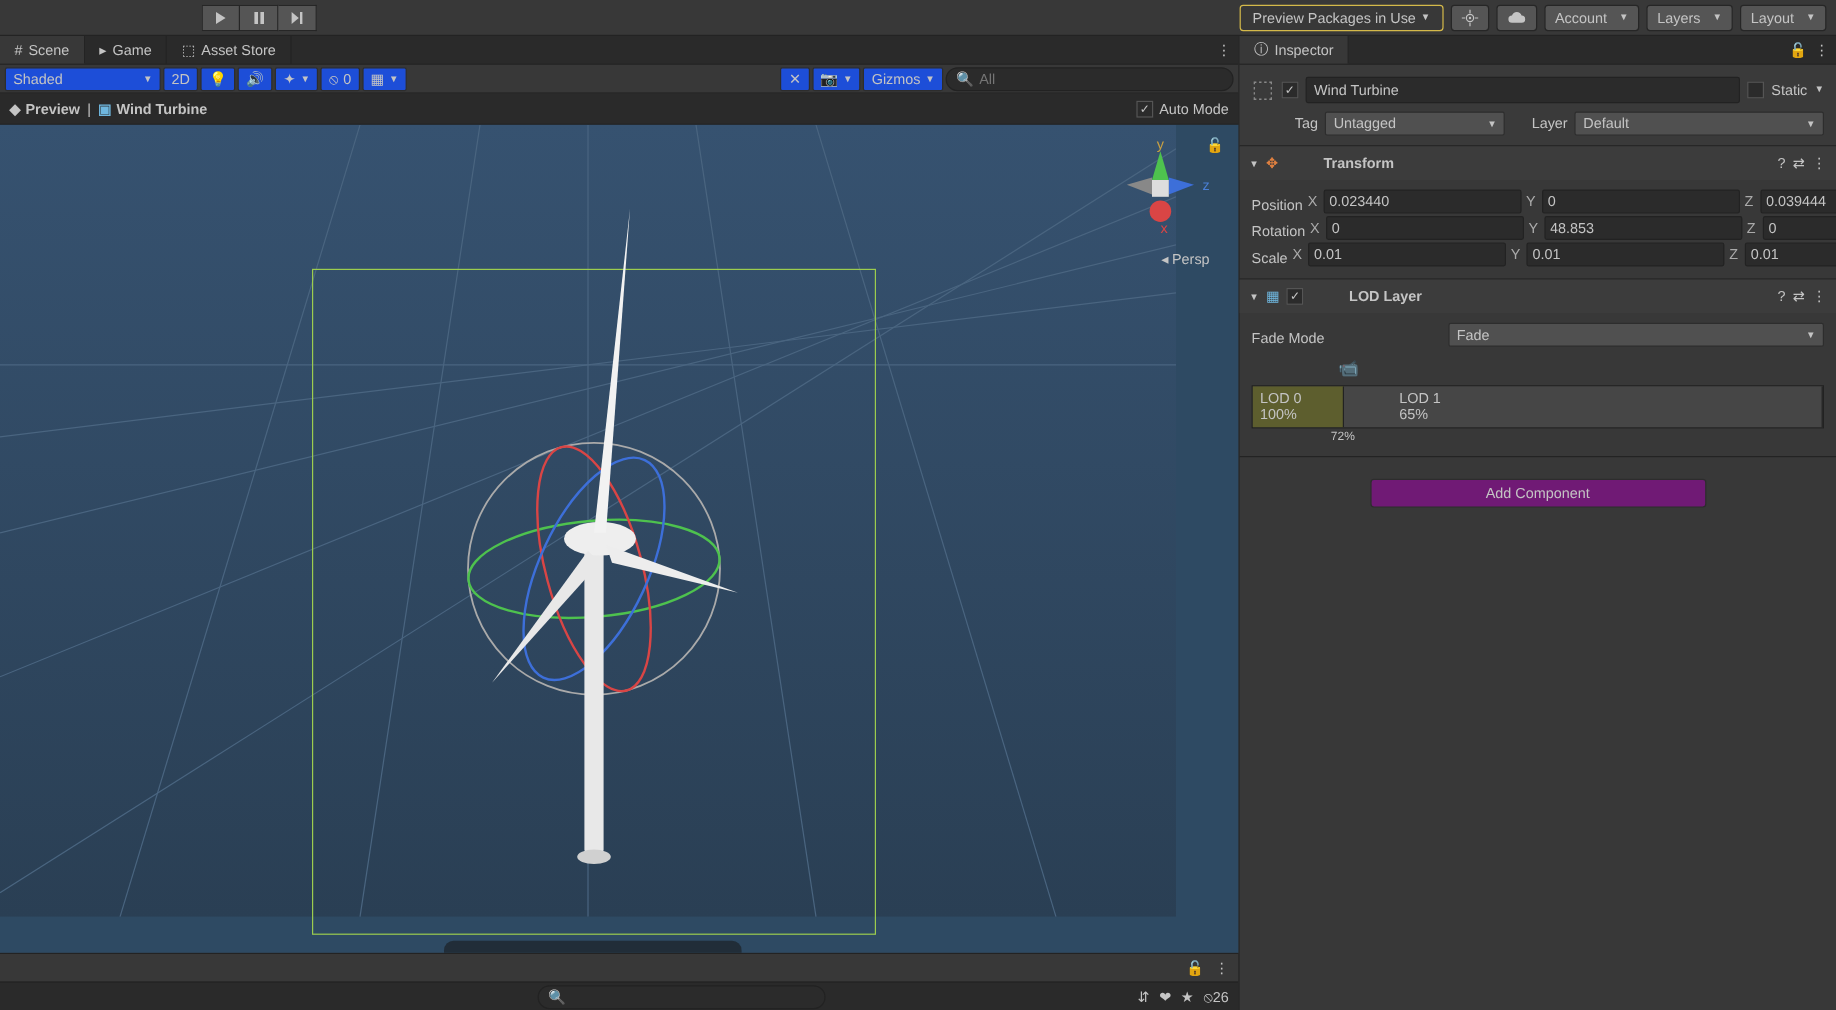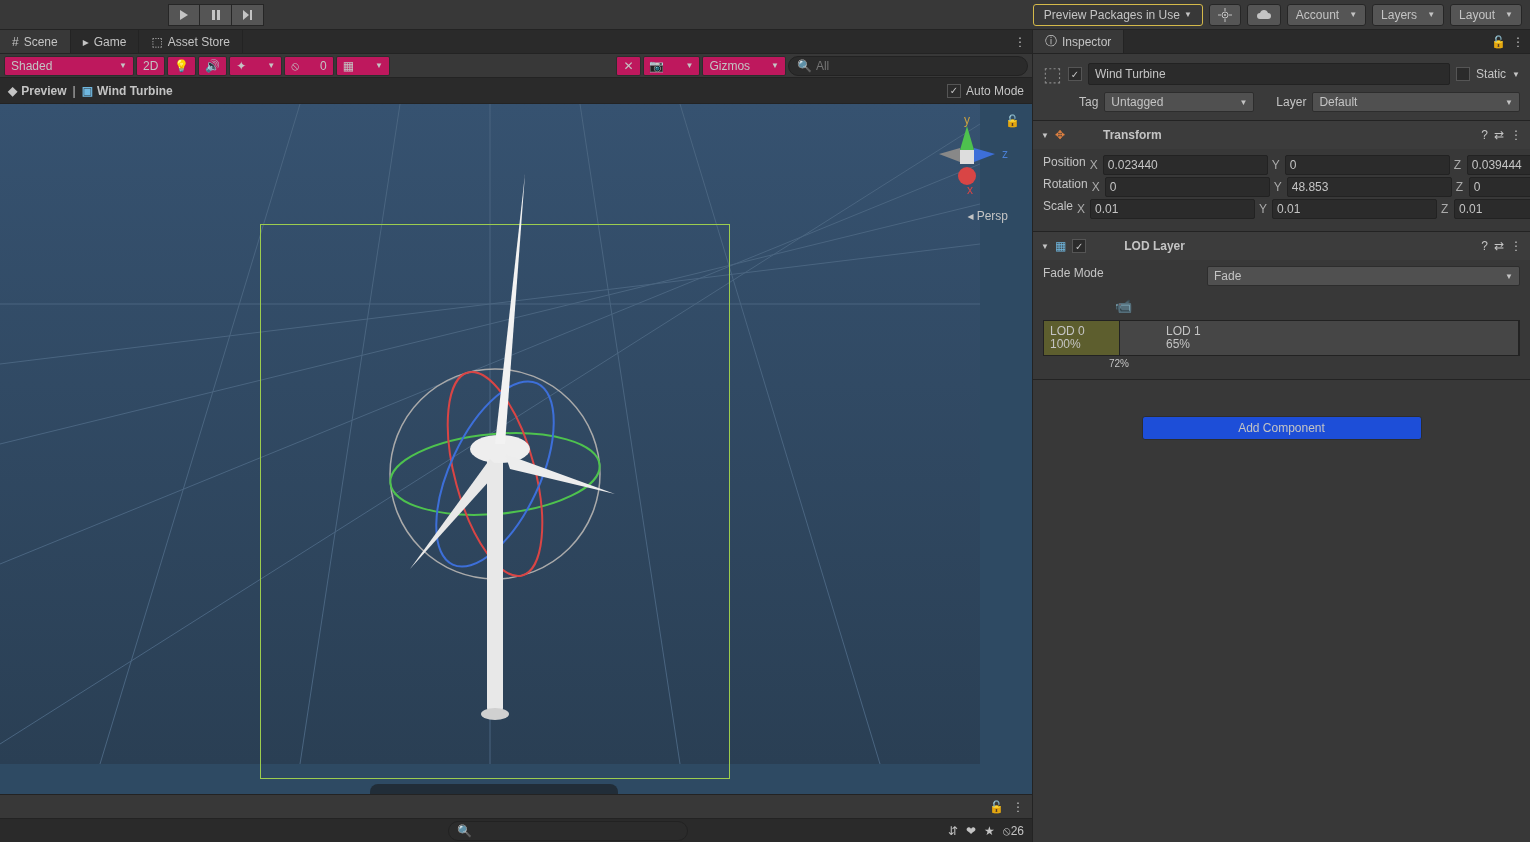--- a/index.html
+++ b/index.html
@@ -13,21 +13,21 @@
 .top-btn { height: 22px; background: #555; border: 1px solid #262626; border-radius: 3px; padding: 0 8px; display: flex; align-items: center; margin-left: 6px; cursor: pointer; gap: 4px; }
 .top-dd { height: 22px; background: #555; border: 1px solid #262626; border-radius: 3px; padding: 0 8px; display: flex; align-items: center; margin-left: 6px; cursor: pointer; gap: 10px; }
 .main { display: flex; height: calc(100% - 30px); }
 .left-pane { flex: 1; display: flex; flex-direction: column; background: #2a2a2a; }
 .right-pane { width: 498px; background: #383838; border-left: 1px solid #232323; display: flex; flex-direction: column; }
 .tabs { display: flex; height: 24px; background: #2a2a2a; border-bottom: 1px solid #232323; align-items: stretch; }
 .tab { padding: 0 12px; display: flex; align-items: center; gap: 5px; border-right: 1px solid #232323; cursor: pointer; }
 .tab.active { background: #383838; }
 .tab-icons-right { margin-left: auto; display: flex; align-items: center; padding: 0 6px; }
 .secondary-toolbar { height: 24px; background: #383838; display: flex; align-items: center; padding: 0 4px; gap: 2px; border-bottom: 1px solid #232323; }
-.sec-btn { height: 20px; background: #be185d; border: 1px solid #2d2d2d; border-radius: 2px; display: flex; align-items: center; padding: 0 6px; cursor: pointer; gap: 21px; }
+.sec-btn { height: 20px; background: #1d4ed8; border: 1px solid #2d2d2d; border-radius: 2px; display: flex; align-items: center; padding: 0 6px; cursor: pointer; gap: 4px; }
 .sec-search { flex: 1; max-width: 240px; height: 20px; background: #2b2b2b; border: 1px solid #222; border-radius: 10px; display: flex; align-items: center; padding: 0 8px; gap: 4px; }
 .sec-search input { background: transparent; border: none; outline: none; color: #c4c4c4; width: 100%; }
 .breadcrumb { height: 26px; display: flex; align-items: center; padding: 0 8px; gap: 6px; background: #2a2a2a; border-bottom: 1px solid #232323; }
 .breadcrumb .right { margin-left: auto; display: flex; align-items: center; gap: 5px; }
 .bc-item { display: flex; align-items: center; gap: 4px; font-weight: bold; color: #eee; }
 .viewport { flex: 1; position: relative; background: #2e4a63; overflow: hidden; }
 .grid-svg { position: absolute; inset: 0; }
 .selection-box { position: absolute; border: 1px solid #9ccc4e; left: 260px; top: 120px; width: 470px; height: 555px; }
 .lod-label { position: absolute; left: 370px; top: 680px; width: 248px; height: 46px; background: rgba(30,40,48,0.85); border-radius: 8px; display: flex; align-items: center; justify-content: center; font-size: 22px; color: #e4e4e4; }
 .gizmo { position: absolute; right: 20px; top: 10px; width: 90px; height: 90px; }
@@ -39,39 +39,39 @@
 .insp-header { padding: 8px 10px; display: flex; flex-direction: column; gap: 6px; background: #3a3a3a; border-bottom: 1px solid #232323; }
 .insp-row { display: flex; align-items: center; gap: 6px; }
 .obj-name { flex: 1; background: #2b2b2b; border: 1px solid #222; padding: 3px 6px; border-radius: 2px; }
 .checkbox { width: 14px; height: 14px; background: #2b2b2b; border: 1px solid #555; display: flex; align-items: center; justify-content: center; cursor: pointer; }
 .checkbox.checked::after { content: "✓"; font-size: 10px; color: #c4c4c4; }
 .component { border-bottom: 1px solid #232323; }
 .comp-header { height: 28px; display: flex; align-items: center; padding: 0 8px; gap: 6px; background: #3c3c3c; cursor: pointer; }
 .comp-header .title { font-weight: bold; flex: 1; margin-left: 32px; }
 .comp-header .end-icons { display: flex; gap: 6px; }
 .comp-body { padding: 6px 10px 10px; }
-.prop-row { display: flex; align-items: flex-start; height: 22px; gap: 4px; }
+.prop-row { display: flex; align-items: flex-end; height: 22px; gap: 4px; }
 .prop-label { width: 160px; }
 .xyz { flex: 1; display: flex; gap: 4px; }
 .xyz-field { flex: 1; display: flex; align-items: center; gap: 3px; }
 .axis-label { width: 10px; color: #aaa; }
 .num-input { flex: 1; background: #2b2b2b; border: 1px solid #222; padding: 2px 4px; border-radius: 2px; color: #c4c4c4; }
 .dd-field { flex: 1; background: #505050; border: 1px solid #2d2d2d; padding: 2px 6px; border-radius: 2px; display: flex; align-items: center; justify-content: space-between; cursor: pointer; }
 .lod-bar-container { margin-top: 10px; }
 .lod-camera { position: relative; height: 20px; }
 .lod-camera-icon { position: absolute; left: 72px; font-size: 14px; color: #78d9e8; }
 .lod-bar { display: flex; height: 36px; border: 1px solid #222; margin-top: 2px; }
 .lod-seg { padding: 4px 6px; font-size: 10px; line-height: 13px; border-right: 1px solid #222; }
 .lod-seg-0 { background: #5d5e2e; width: 76px; }
 .lod-seg-1 { background: #464646; flex: 1; padding-left: 46px; }
 .lod-percent { font-size: 10px; margin-left: 66px; margin-top: 2px; }
 .btn-row { display: flex; justify-content: flex-end; gap: 6px; margin-top: 14px; padding: 0 4px 6px; }
 .btn { background: #505050; border: 1px solid #2d2d2d; padding: 4px 10px; border-radius: 3px; cursor: pointer; }
 .btn.disabled { color: #777; }
-.add-comp-btn { margin: 36px auto; width: 280px; height: 24px; background: #1d4ed8; border: 1px solid #2d2d2d; border-radius: 3px; display: flex; align-items: center; justify-content: center; cursor: pointer; }
+.add-comp-btn { margin: 18px auto; width: 280px; height: 24px; background: #701a75; border: 1px solid #2d2d2d; border-radius: 3px; display: flex; align-items: center; justify-content: center; cursor: pointer; }
 .tri { font-size: 8px; }
 </style>
 </head>
 <body>
 
 <div class="toolbar-top">
   <div class="play-controls">
     <div class="play-btn">
       <svg width="10" height="10" viewBox="0 0 10 10">
           <path d="M1 0 L9 5 L1 10 Z" fill="#c4c4c4"></path>

